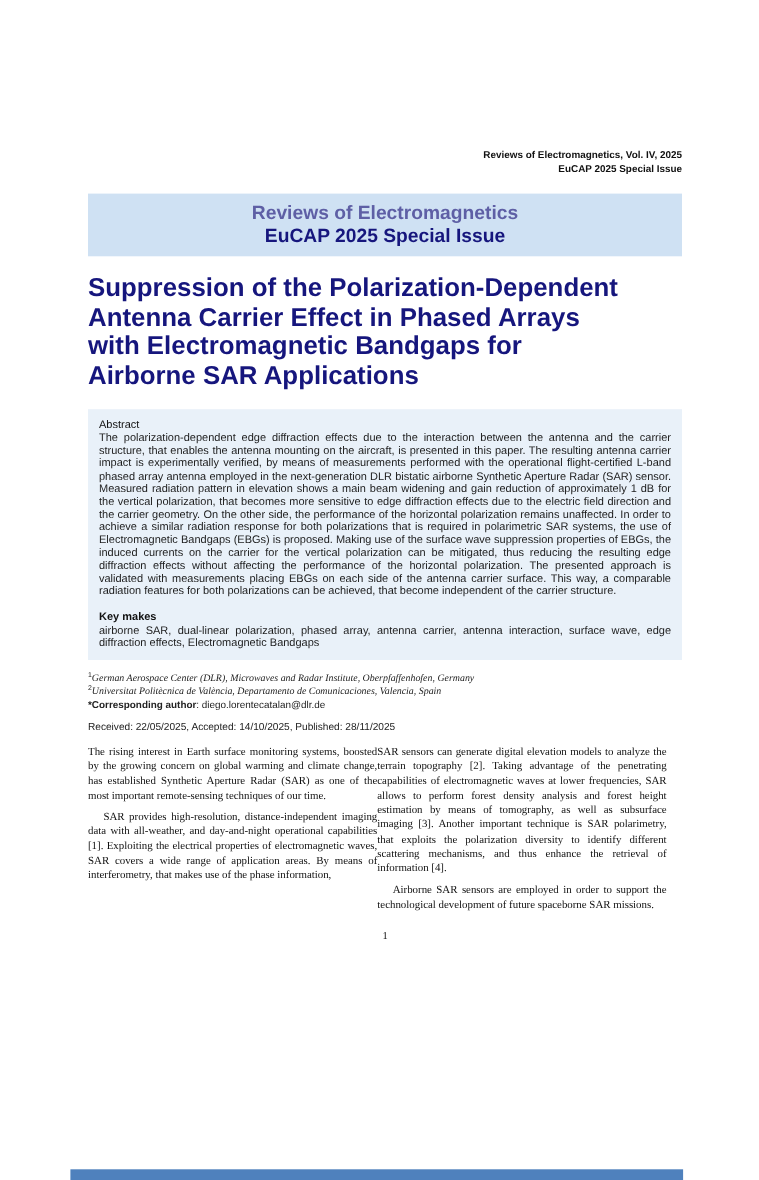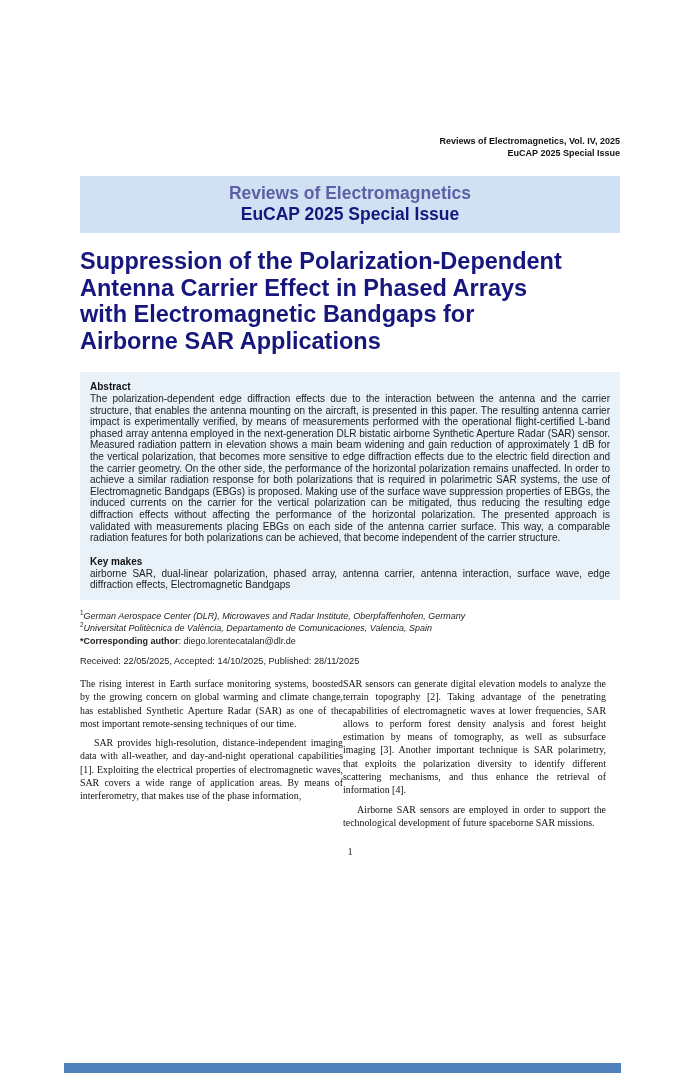--- a/index.html
+++ b/index.html
@@ -14,28 +14,28 @@
   .banner .journal{font-size:17.5px;font-weight:bold;color:#5e5fa5;line-height:21px;}
   .banner .issue{font-size:17.5px;font-weight:bold;color:#16167d;line-height:21px;}
 
   .article-title{margin-top:15px;font-size:23.5px;font-weight:bold;color:#16167d;
                  line-height:26.5px;white-space:pre-line;}
 
   .authors{margin-top:8px;font-size:13.5px;color:#2c5aa8;line-height:17.5px;}
   .authors sup{font-size:65%;line-height:0;}
 
   .abstract-box{margin-top:18px;background:#e9f1f9;padding:8px 10px 9px 10px;}
-  .abs-heading{font-size:10px;font-weight:bold;color:#111;line-height:13px;}
+  .abs-heading{font-size:10px;font-weight:normal;color:#111;line-height:13px;}
   .abs-text{font-size:10px;color:#1c1c1c;line-height:11.6px;text-align:justify;}
   .key-heading{margin-top:11px;font-size:10px;font-weight:bold;color:#111;line-height:13px;}
   .key-text{font-size:10px;color:#1c1c1c;line-height:11.6px;text-align:justify;}
 
   .affiliations{margin-top:10px;font-size:9px;line-height:12.5px;color:#222;}
   .affil-line sup{font-size:70%;line-height:0;}
-  .affil-line em{font-style:italic;}
+  .affil-line em{font-style:italic;font-family:Liberation Serif, serif;}
   .corresponding{font-size:9px;line-height:12.5px;color:#222;}
   .corresponding .bold{font-weight:bold;}
   .email{color:#222;}
   .dates{margin-top:8px;font-size:9.2px;color:#222;}
 
   .section-heading{margin-top:20px;font-size:12.5px;font-weight:bold;color:#16167d;}
   .section-heading .num{margin-right:8px;}
 
   .columns{margin-top:9px;display:flex;
            font-family:"Liberation Serif",serif;font-size:9.9px;line-height:13.3px;

